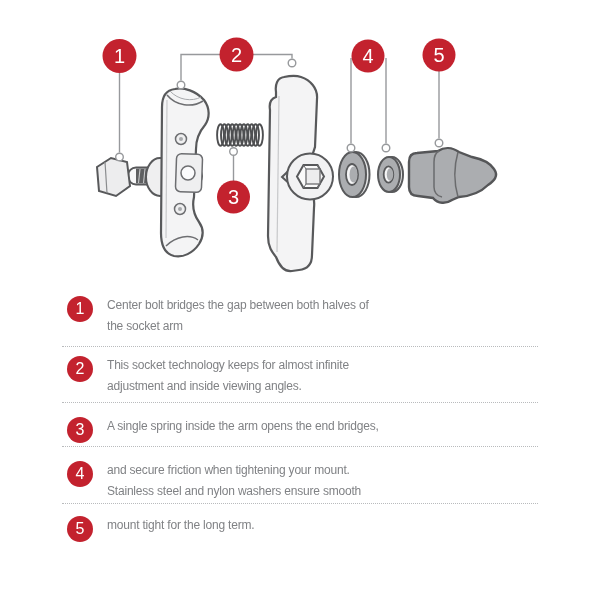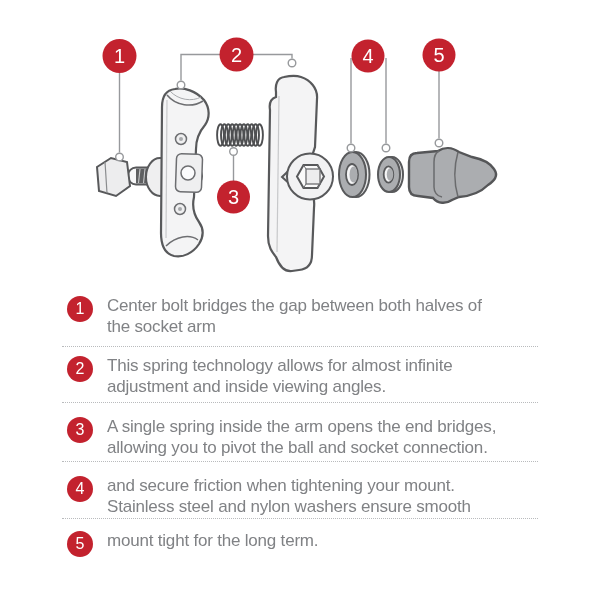--- a/index.html
+++ b/index.html
@@ -19,21 +19,21 @@
   .legend-row.r5 { padding: 11px 0 4px 0; border-top: 1px dotted #b9bbbd; }
   .badge {
     flex: 0 0 auto;
     width: 26px; height: 26px; border-radius: 50%;
     background: #c3222e; color: #ffffff;
     font-size: 16px; line-height: 26px; text-align: center;
     margin-left: 5px; margin-top: 1px;
   }
   .legend-text {
     margin-left: 14px; color: #808285;
-    font-size: 17px; line-height: 21px; letter-spacing: -0.2px;
+    font-size: 12px; line-height: 21px; letter-spacing: -0.2px;
   }
   .legend-text div { white-space: nowrap; }
   svg text.callout-num {
     fill: #ffffff; font-size: 20px;
     font-family: "Liberation Sans", "DejaVu Sans", sans-serif;
   }
 </style>
 </head>
 <body>
 
@@ -180,30 +180,29 @@
     <div class="badge">1</div>
     <div class="legend-text">
       <div>Center bolt bridges the gap between both halves of</div>
       <div>the socket arm</div>
     </div>
   </div>
 
   <div class="legend-row r2">
     <div class="badge">2</div>
     <div class="legend-text">
-      <div>This spring technology allows for almost infinite</div>
+      <div>This socket technology keeps for almost infinite</div>
       <div>adjustment and inside viewing angles.</div>
     </div>
   </div>
 
   <div class="legend-row r3">
     <div class="badge">3</div>
     <div class="legend-text">
       <div>A single spring inside the arm opens the end bridges,</div>
-      <div>allowing you to pivot the ball and socket connection.</div>
     </div>
   </div>
 
   <div class="legend-row r4">
     <div class="badge">4</div>
     <div class="legend-text">
       <div>and secure friction when tightening your mount.</div>
       <div>Stainless steel and nylon washers ensure smooth</div>
     </div>
   </div>

